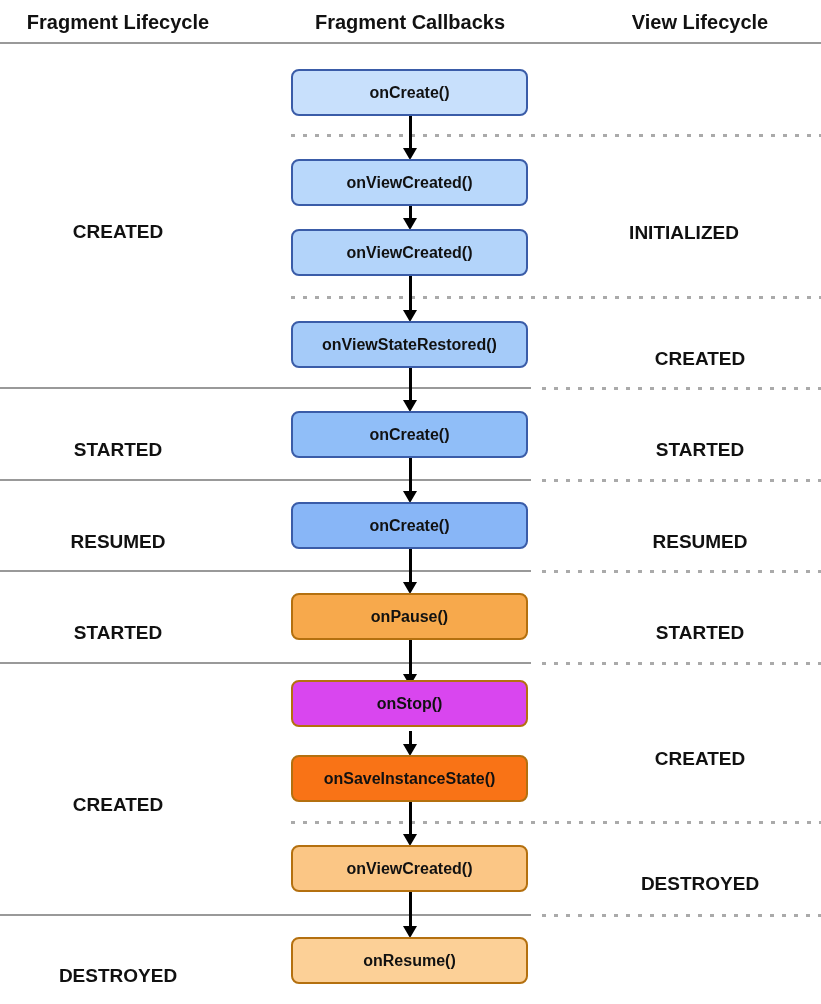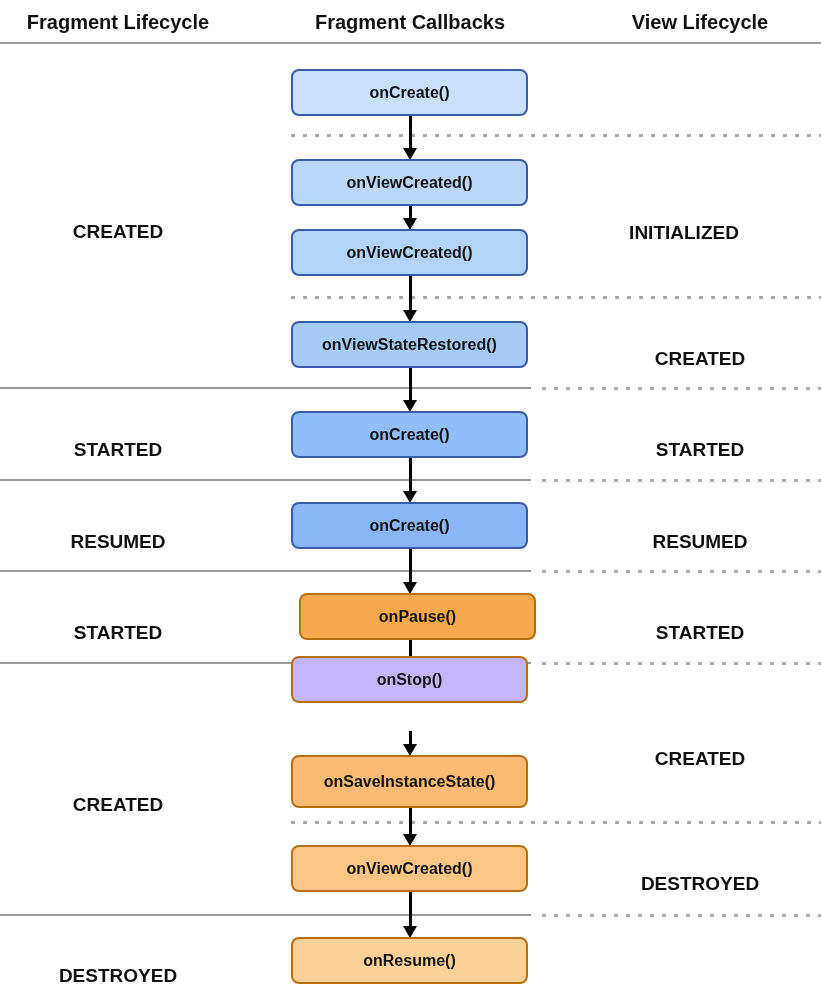--- a/index.html
+++ b/index.html
@@ -88,23 +88,23 @@
       <div class="arrow-stem" style="left: 408.5px; top: 801px; height: 35px;"></div>
       <div class="arrow-head" style="left: 403px; top: 834px;"></div>
       <div class="arrow-stem" style="left: 408.5px; top: 891px; height: 37px;"></div>
       <div class="arrow-head" style="left: 403px; top: 926px;"></div>
       <div class="cb-box" style="left: 291px; top: 69px; width: 237px; height: 47px; background: rgb(200, 224, 252); border-color: rgb(58, 92, 168);">onCreate()</div>
       <div class="cb-box" style="left: 291px; top: 159px; width: 237px; height: 47px; background: rgb(185, 216, 251); border-color: rgb(58, 92, 168);">onViewCreated()</div>
       <div class="cb-box" style="left: 291px; top: 229px; width: 237px; height: 47px; background: rgb(179, 212, 250); border-color: rgb(58, 92, 168);">onViewCreated()</div>
       <div class="cb-box" style="left: 291px; top: 321px; width: 237px; height: 47px; background: rgb(165, 203, 249); border-color: rgb(58, 92, 168);">onViewStateRestored()</div>
       <div class="cb-box" style="left: 291px; top: 411px; width: 237px; height: 47px; background: rgb(144, 190, 248); border-color: rgb(58, 92, 168);">onCreate()</div>
       <div class="cb-box" style="left: 291px; top: 502px; width: 237px; height: 47px; background: rgb(136, 182, 247); border-color: rgb(58, 92, 168);">onCreate()</div>
-      <div class="cb-box" style="left: 291px; top: 593px; width: 237px; height: 47px; background: rgb(247, 169, 76); border-color: rgb(180, 112, 15); margin-left: 8px;">onPause()</div>
-      <div class="cb-box" style="left: 291px; top: 656px; width: 237px; height: 47px; background: #c4b5fd; border-color: rgb(180, 112, 15);">onStop()</div>
-      <div class="cb-box" style="left: 291px; top: 755px; width: 237px; height: 53px; background: #fdba74; border-color: rgb(180, 112, 15);">onSaveInstanceState()</div>
+      <div class="cb-box" style="left: 291px; top: 593px; width: 237px; height: 47px; background: rgb(247, 169, 76); border-color: rgb(180, 112, 15);">onPause()</div>
+      <div class="cb-box" style="left: 291px; top: 680px; width: 237px; height: 47px; background: #d946ef; border-color: rgb(180, 112, 15);">onStop()</div>
+      <div class="cb-box" style="left: 291px; top: 755px; width: 237px; height: 47px; background: #f97316; border-color: rgb(180, 112, 15);">onSaveInstanceState()</div>
       <div class="cb-box" style="left: 291px; top: 845px; width: 237px; height: 47px; background: rgb(251, 198, 133); border-color: rgb(180, 112, 15);">onViewCreated()</div>
       <div class="cb-box" style="left: 291px; top: 937px; width: 237px; height: 47px; background: rgb(252, 208, 151); border-color: rgb(180, 112, 15);">onResume()</div>
       <div class="state-label" style="left: 118px; top: 216px;">CREATED</div>
       <div class="state-label" style="left: 118px; top: 434px;">STARTED</div>
       <div class="state-label" style="left: 118px; top: 526px;">RESUMED</div>
       <div class="state-label" style="left: 118px; top: 617px;">STARTED</div>
       <div class="state-label" style="left: 118px; top: 789px;">CREATED</div>
       <div class="state-label" style="left: 118px; top: 960px;">DESTROYED</div>
       <div class="state-label" style="left: 684px; top: 217px;">INITIALIZED</div>
       <div class="state-label" style="left: 700px; top: 343px;">CREATED</div>

